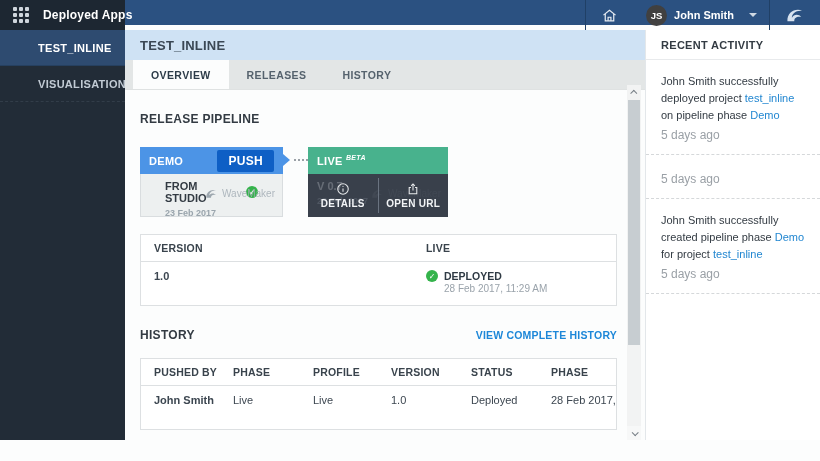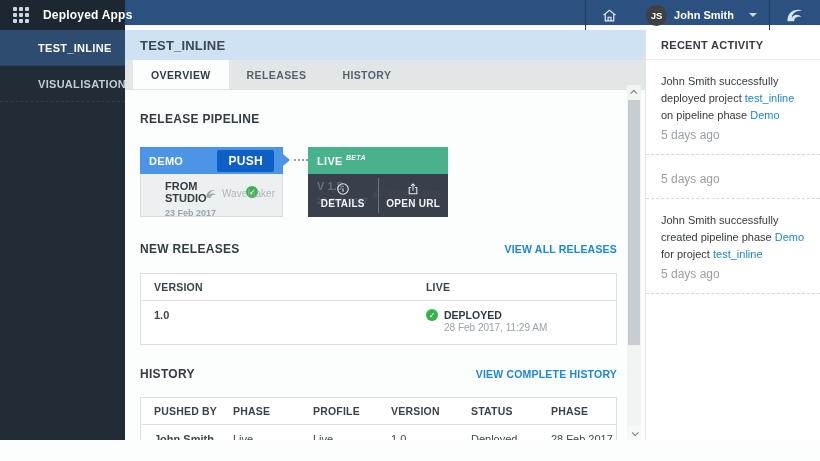--- a/index.html
+++ b/index.html
@@ -200,21 +200,21 @@
           </div>
         </div>
 
         <div class="connector"></div>
 
         <div class="pcard live">
           <div class="phead">
             <span class="phase-label"><span>LIVE</span> <sup>BETA</sup></span>
           </div>
           <div class="pbody">
-            <div class="live-version">V 1.8</div>
+            <div class="live-version">V 0.7</div>
             <div class="live-date">28 Feb 2017</div>
             <div class="watermark">
               <svg width="15" height="15" viewBox="0 0 32 32">
                   <path fill="#aeb6bf" d="M5 25 C4 12 17 5 27 10 C18 8.5 11 14 11.5 20 C14 14.5 22 14.5 25 19 C19.5 17.5 14.5 20 15 25 Z"></path>
                 </svg>
               <span class="wm-text">WaveMaker</span>
             </div>
             <div class="live-overlay">
               <button class="ov-btn">
                 <span>
@@ -235,24 +235,20 @@
                       <path d="M8.8 6.5 L12 3.3 L15.2 6.5"></path>
                     </svg>
                 </span>
                 <span>OPEN URL</span>
               </button>
             </div>
           </div>
         </div>
       </div>
 
-      <div class="section-head mt-sec">
-        <span class="h-section">NEW RELEASES</span>
-        <a class="view-link">VIEW ALL RELEASES</a>
-      </div>
 
       <div class="data-table">
         <div class="t-row rel-grid t-head">
           <div class="cell">VERSION</div>
           <div class="cell">LIVE</div>
         </div>
         <div class="t-row rel-grid t-body">
           <div class="cell cell-strong">1.0</div>
           <div class="cell status-cell">
             <span class="check-badge">✓</span>

